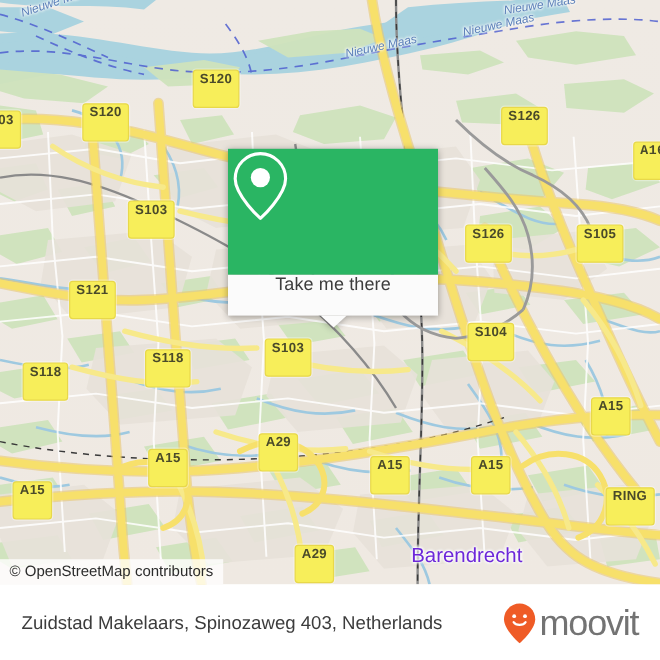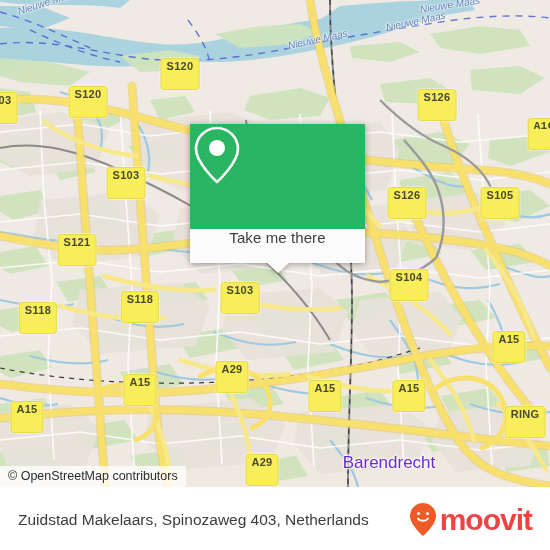--- a/index.html
+++ b/index.html
@@ -90,21 +90,21 @@
     position:absolute;left:0;top:487px;width:550px;height:65px;
     background:#ffffff;
     display:flex;align-items:center;justify-content:space-between;
     padding:0 18px;box-sizing:border-box;
   }
   .footer-title{
     font-size:15.5px;color:#3c3c3c;white-space:nowrap;
   }
   .brand{display:flex;align-items:center;gap:2px;}
   .brand-word{
-    font-size:30px;font-weight:bold;color:#ef4444;letter-spacing:-1px;
+    font-size:30px;font-weight:normal;color:#737373;letter-spacing:-1px;
     line-height:30px;
   }
 </style>
 </head>
 <body>
 
 <div id="root">
 
   <div class="map">
     <svg width="550" height="487" viewBox="0 0 550 487">

